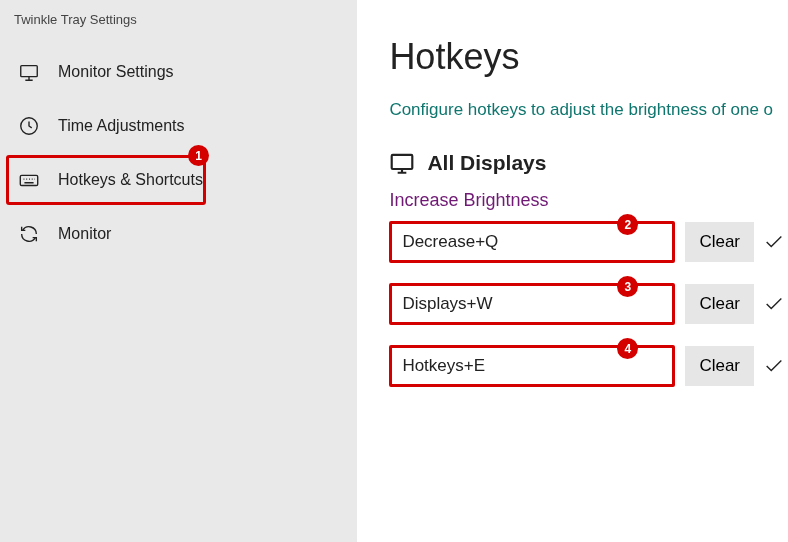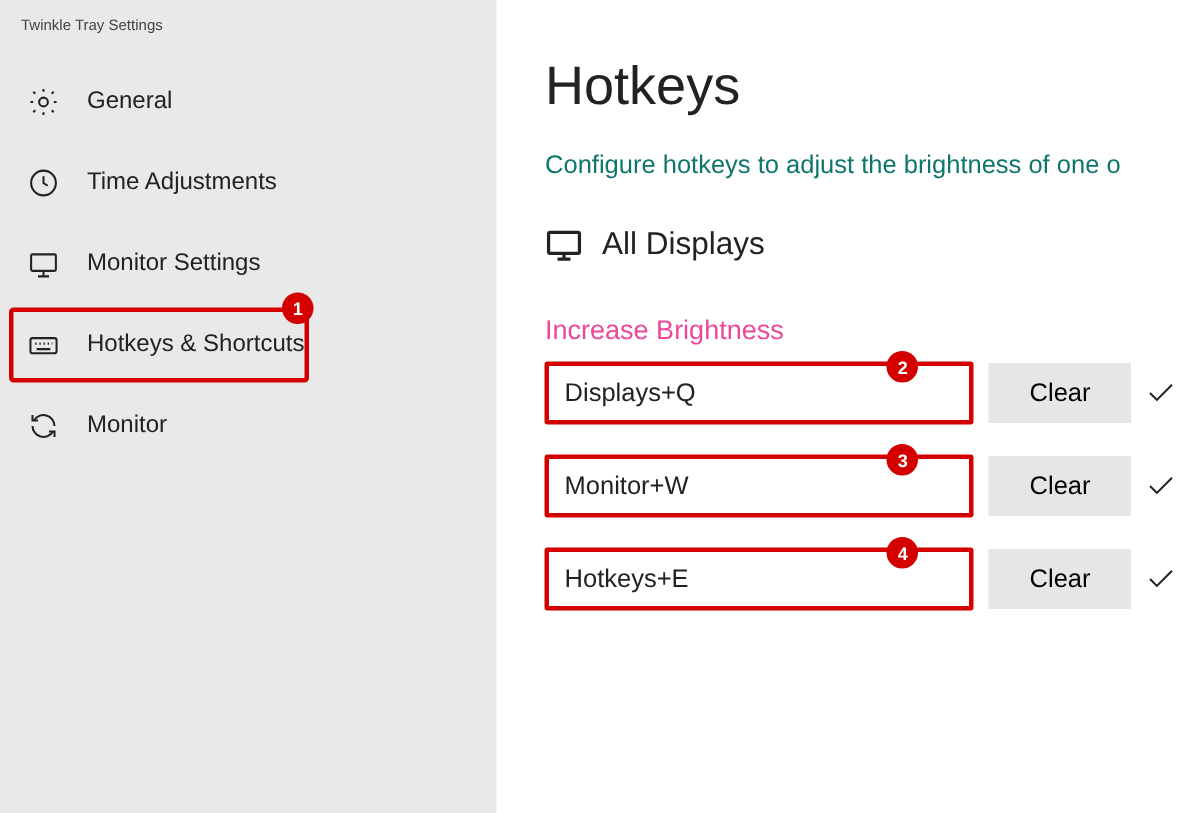--- a/index.html
+++ b/index.html
@@ -11,21 +11,21 @@
     overflow: hidden;
     display: flex;
   }
   .sidebar {
     width: 395px;
     background: #e9e9e9;
     padding-top: 8px;
     height: 100%;
   }
   .app-title {
-    font-size: 10px;
+    font-size: 13px;
     color: #444;
     padding: 4px 14px 18px 14px;
   }
   .nav-item {
     display: flex;
     align-items: center;
     padding: 16px 18px;
     font-size: 16px;
     color: #222;
     cursor: pointer;
@@ -75,94 +75,85 @@
   .page-subtitle {
     font-size: 17px;
     color: #0f766e;
     margin-bottom: 30px;
     white-space: nowrap;
   }
   .section-head {
     display: flex;
     align-items: center;
     font-size: 21px;
-    font-weight: 400;
-    margin-bottom: 34px;
+    font-weight: 700;
+    margin-bottom: 14px;
   }
   .section-head .icon {
     width: 26px; height: 26px;
     margin-right: 12px;
     display: flex; align-items: center; justify-content: center;
   }
   .section-head .icon svg { width: 26px; height: 26px; stroke: #222; fill: none; stroke-width: 2; }
   .hotkey-block { margin-bottom: 20px; }
-  .hk-label { font-size: 18px; color: #ec4899; margin-bottom: 10px; }
+  .hk-label { font-size: 18px; color: #701a75; margin-bottom: 10px; }
   .hk-row { display: flex; align-items: center; }
   .hk-input {
     width: 286px;
     height: 42px;
     border: 3px solid #d40000;
     border-radius: 2px;
     padding: 0 10px;
     font-size: 17px;
     display: flex;
     align-items: center;
     background: #fff;
     position: relative;
   }
   .hk-input .badge { right: -10px; top: -10px; }
   .hk-clear {
     margin-left: 10px;
     background: #e6e6e6;
     border: none;
     font-size: 17px;
-    padding: 10px 27px;
+    padding: 10px 14px;
     cursor: pointer;
   }
   .hk-check {
     width: 28px; height: 28px;
     margin-left: 6px;
     display: flex; align-items: center; justify-content: center;
   }
   .hk-check svg { width: 22px; height: 22px; stroke: #222; fill: none; stroke-width: 1.5; }
 </style>
 </head>
 <body>
 
 <div class="sidebar">
   <div class="app-title">Twinkle Tray Settings</div>
 
+
   <div class="nav-item">
     <span class="icon">
       <svg viewBox="0 0 24 24">
-          <circle cx="12" cy="12" r="3.2"></circle>
-          <path d="M12 2.5v2M12 19.5v2M4.6 4.6l1.4 1.4M18 18l1.4 1.4M2.5 12h2M19.5 12h2M4.6 19.4l1.4-1.4M18 6l1.4-1.4"></path>
-        </svg>
-    </span>
-    <span>General</span>
+          <rect x="3" y="5" width="18" height="12" rx="1"></rect>
+          <path d="M8 21h8M12 17v4"></path>
+        </svg>
+    </span>
+    <span>Monitor Settings</span>
   </div>
 
   <div class="nav-item">
     <span class="icon">
       <svg viewBox="0 0 24 24">
           <circle cx="12" cy="12" r="9"></circle>
           <path d="M12 7v5l3 2"></path>
         </svg>
     </span>
     <span>Time Adjustments</span>
-  </div>
-
-  <div class="nav-item">
-    <span class="icon">
-      <svg viewBox="0 0 24 24">
-          <rect x="3" y="5" width="18" height="12" rx="1"></rect>
-          <path d="M8 21h8M12 17v4"></path>
-        </svg>
-    </span>
-    <span>Monitor Settings</span>
   </div>
 
   <div class="nav-item" style="position:relative">
     <span class="icon">
       <svg viewBox="0 0 24 24">
           <rect x="2.5" y="7" width="19" height="11" rx="1.5"></rect>
           <path d="M6 11h1M9 11h1M12 11h1M15 11h1M18 11h0.5M7 15h10"></path>
         </svg>
     </span>
     <span>Hotkeys &amp; Shortcuts</span>
@@ -194,36 +185,36 @@
           <path d="M8 21h8M12 17.5v3.5"></path>
         </svg>
     </span>
     <span>All Displays</span>
   </div>
 
   <div class="hotkey-block">
     <div class="hk-label">Increase Brightness</div>
     <div class="hk-row">
       <div class="hk-input">
-        <span>Displays+Q</span>
+        <span>Decrease+Q</span>
         <div class="badge" style="right:34px; top:-10px;">2</div>
       </div>
       <button class="hk-clear">Clear</button>
       <span class="hk-check">
           <svg viewBox="0 0 24 24">
             <path d="M4 12l5 5L20 6"></path>
           </svg>
         </span>
     </div>
   </div>
 
   <div class="hotkey-block">
     <div class="hk-row">
       <div class="hk-input">
-        <span>Monitor+W</span>
+        <span>Displays+W</span>
         <div class="badge" style="right:34px; top:-10px;">3</div>
       </div>
       <button class="hk-clear">Clear</button>
       <span class="hk-check">
           <svg viewBox="0 0 24 24">
             <path d="M4 12l5 5L20 6"></path>
           </svg>
         </span>
     </div>
   </div>

